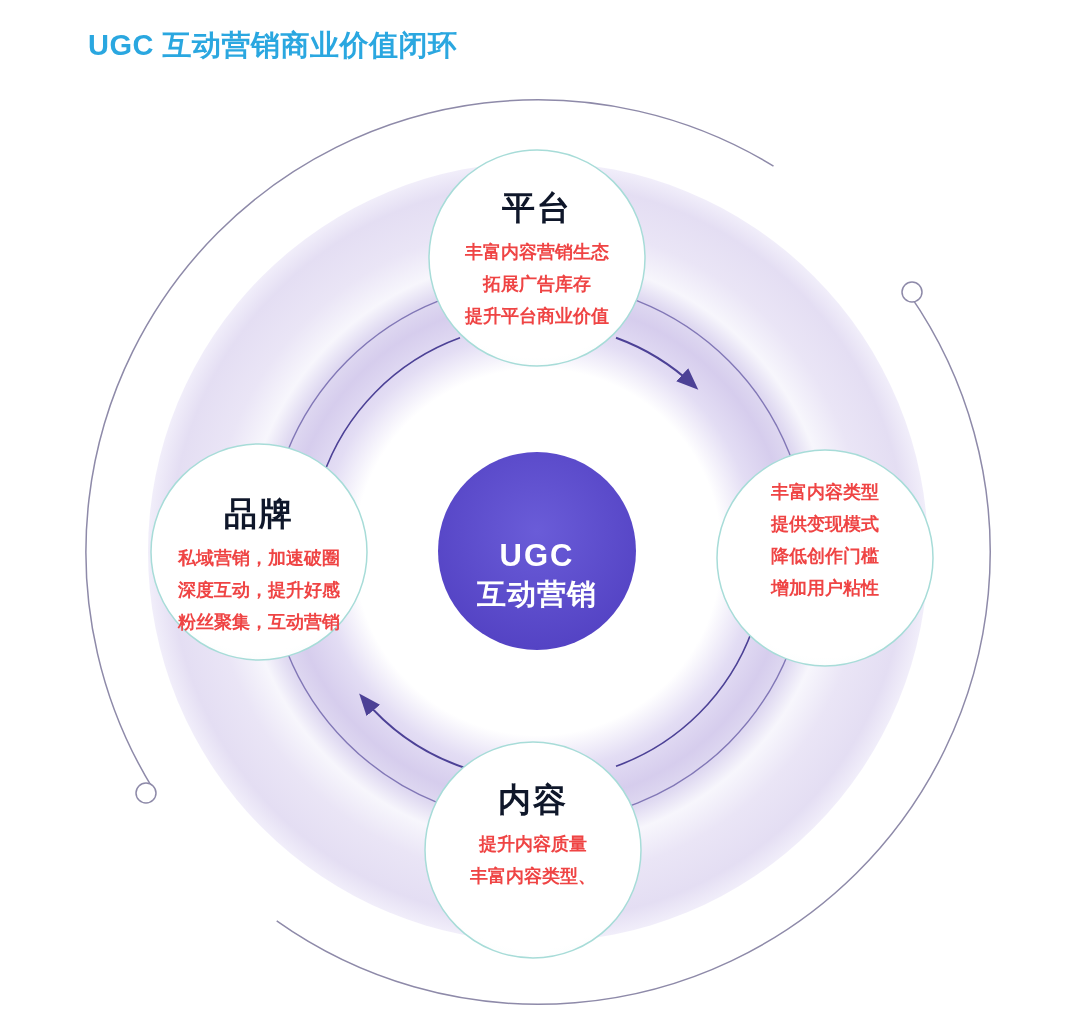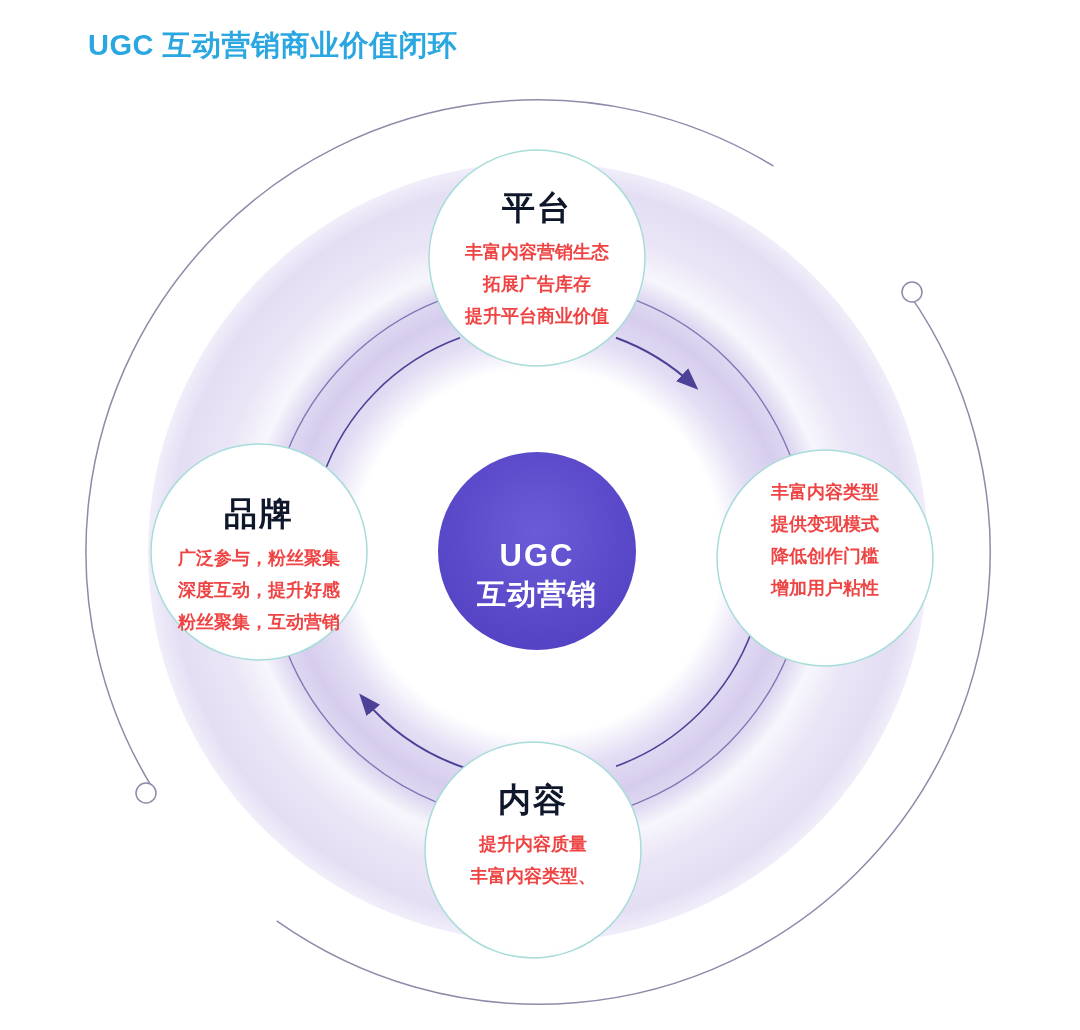--- a/index.html
+++ b/index.html
@@ -101,21 +101,21 @@
       <div>丰富内容类型</div>
       <div>提供变现模式</div>
       <div>降低创作门槛</div>
       <div>增加用户粘性</div>
     </div>
   </div>
 
   <div class="node-text node-brand">
     <div class="node-title">品牌</div>
     <div class="node-lines">
-      <div>广泛参与，粉丝聚集</div>
+      <div>私域营销，加速破圈</div>
       <div>深度互动，提升好感</div>
       <div>粉丝聚集，互动营销</div>
     </div>
   </div>
 
   <div class="node-text node-content">
     <div class="node-title">内容</div>
     <div class="node-lines">
       <div>提升内容质量</div>
       <div>丰富内容类型、</div>

